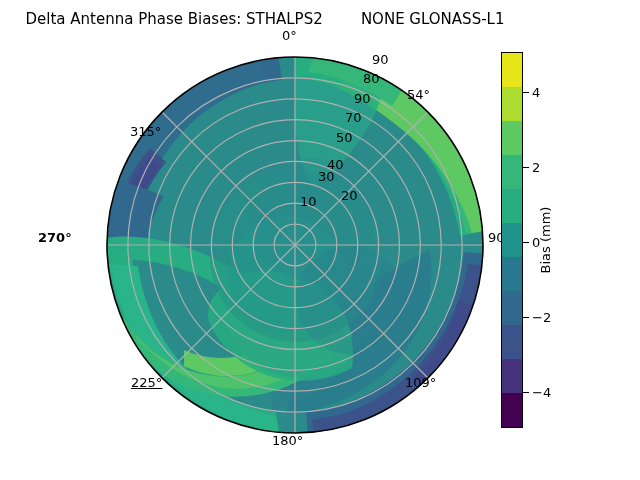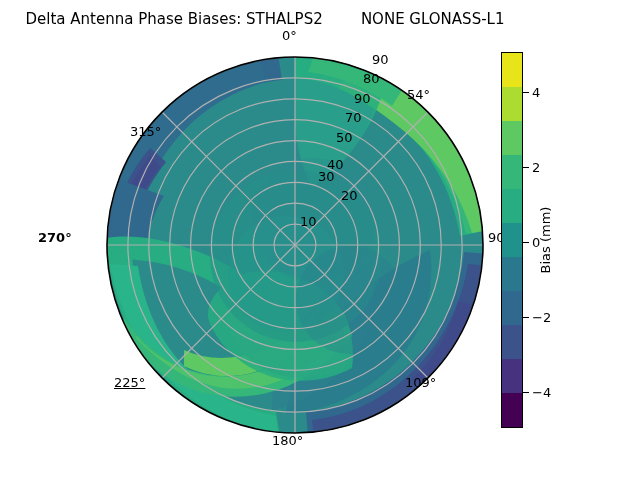--- a/index.html
+++ b/index.html
@@ -209,25 +209,25 @@
     </g>
 
     <circle cx="195" cy="195" r="188" fill="none" stroke="#000000" stroke-width="1.6"></circle>
   </svg>
 
   <div class="azimuth-label" style="left:182px; top:-22px;">0°</div>
   <div class="azimuth-label" style="left:307px; top:37px;">54°</div>
   <div class="azimuth-label" style="left:388px; top:180px;">90°</div>
   <div class="azimuth-label" style="left:305px; top:325px;">109°</div>
   <div class="azimuth-label" style="left:172px; top:383px;text-align:center;">180°</div>
-  <div class="azimuth-label" style="left:14px; top:325px;text-decoration:underline;">225°</div>
+  <div class="azimuth-label" style="left:31px; top:325px;text-decoration:underline;">225°</div>
   <div class="azimuth-label" style="left:-62px; top:180px;font-weight:bold;">270°</div>
   <div class="azimuth-label" style="left:30px; top:37px;margin-top:37px;">315°</div>
 
-  <div class="radial-label" style="left:200px; top:164px;">10</div>
+  <div class="radial-label" style="left:200px; top:144px;">10</div>
   <div class="radial-label" style="left:209px; top:138px;margin-left:32px;">20</div>
   <div class="radial-label" style="left:218px; top:119px;">30</div>
   <div class="radial-label" style="left:227px; top:107px;">40</div>
   <div class="radial-label" style="left:236px; top:80px;">50</div>
   <div class="radial-label" style="left:245px; top:60px;">70</div>
   <div class="radial-label" style="left:254px; top:41px;">90</div>
   <div class="radial-label" style="left:263px; top:21px;">80</div>
   <div class="radial-label" style="left:272px; top:2px;">90</div>
 </div>
 

